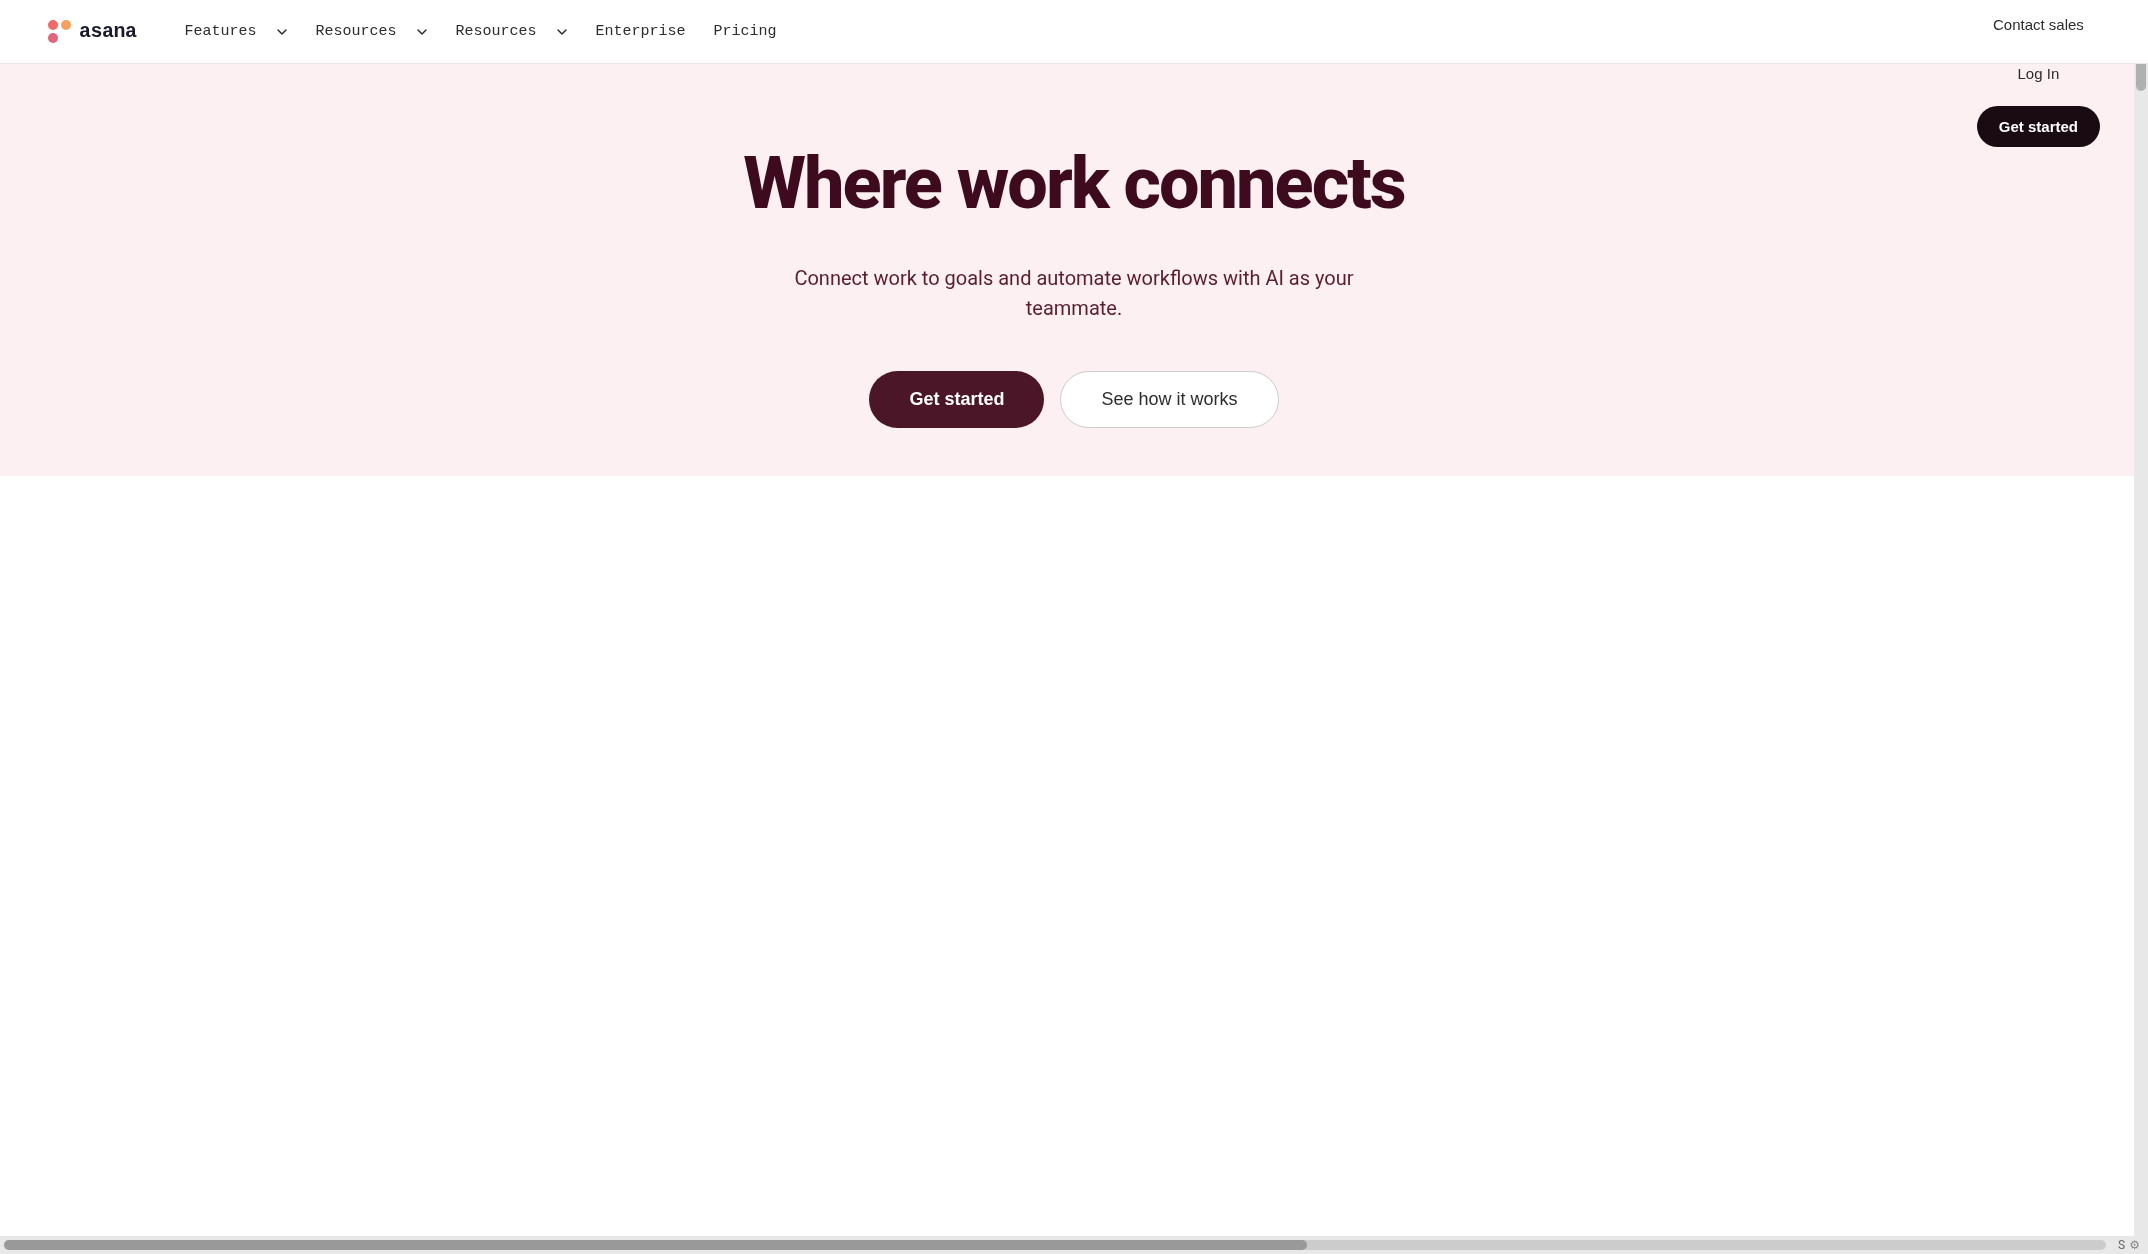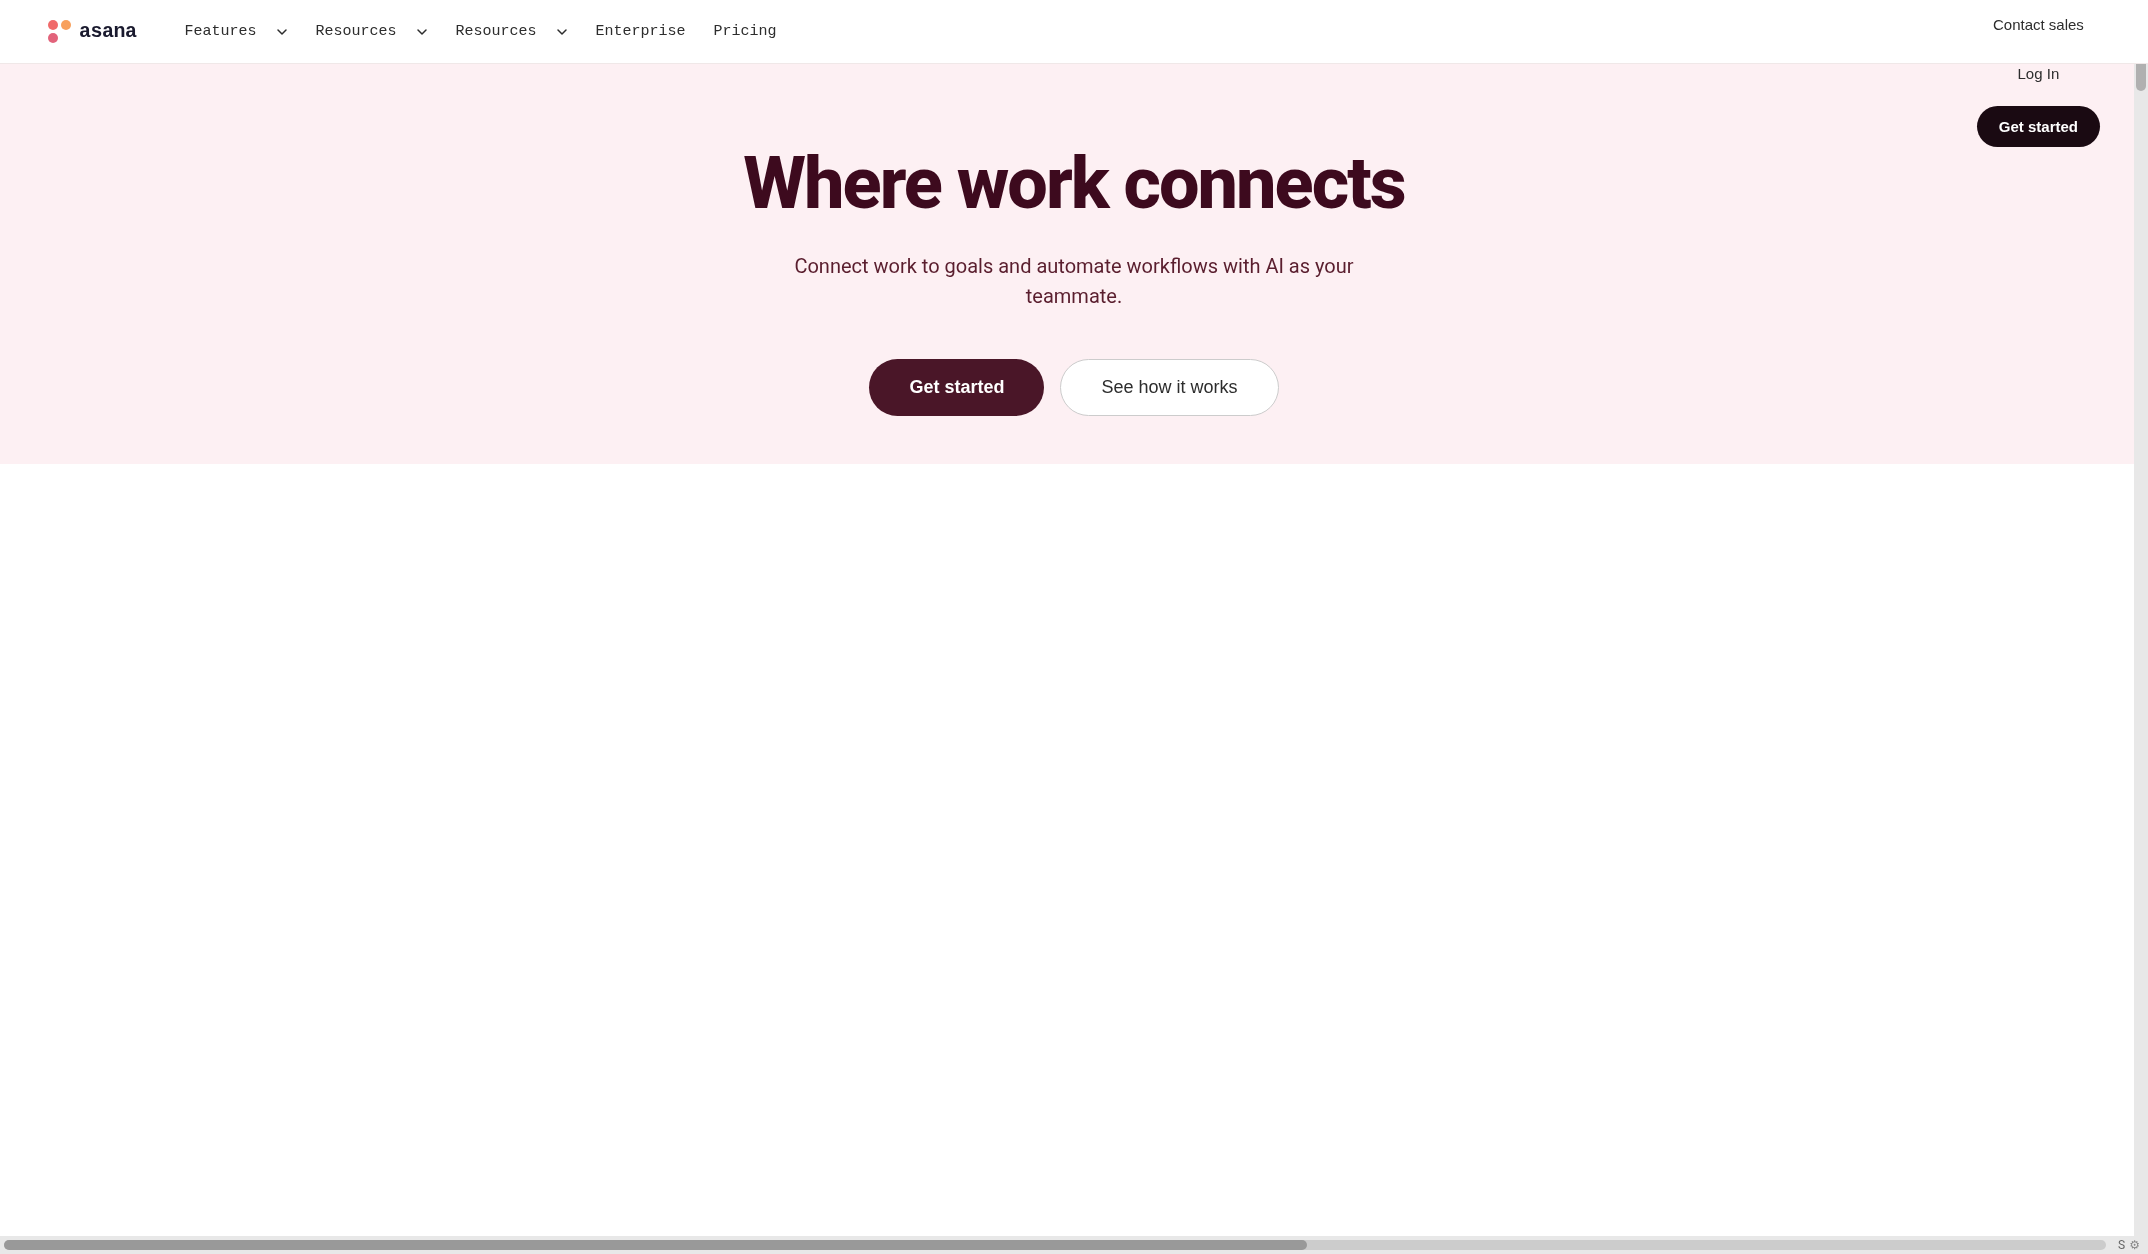--- a/index.html
+++ b/index.html
@@ -161,21 +161,21 @@
       align-items: center;
       text-align: center;
     }
 
     .hero-title {
       font-size: 72px;
       font-weight: 800;
       color: #3d0a1e;
       line-height: 1.1;
       max-width: 800px;
-      margin-bottom: 28px;
+      margin-bottom: 40px;
       letter-spacing: -2px;
     }
 
     .hero-subtitle {
       font-size: 20px;
       color: #5a1e2e;
       max-width: 560px;
       margin-bottom: 48px;
       line-height: 1.5;
     }

